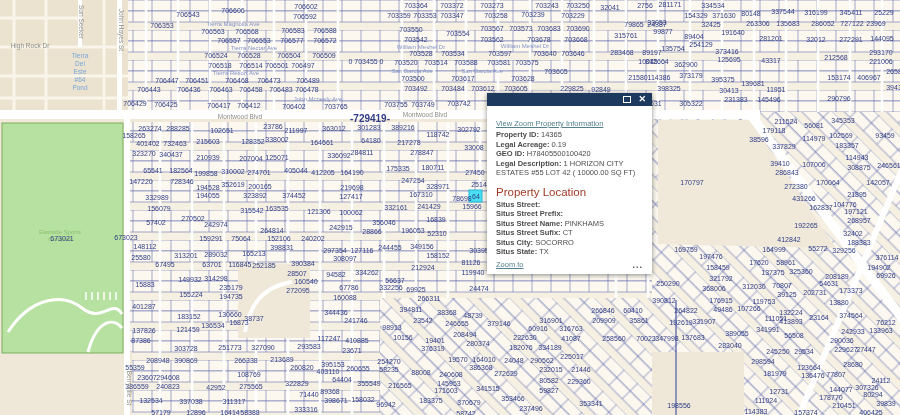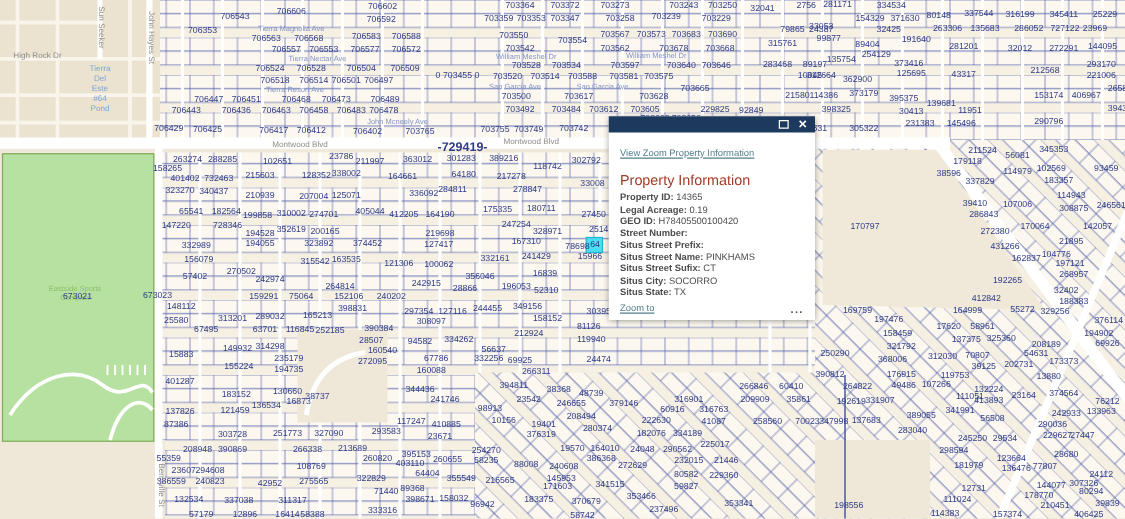--- a/index.html
+++ b/index.html
@@ -586,28 +586,29 @@
       <span class="slabel ave" style="left: 482px; top: 71px;">San Garcia Ave</span>
     </div>
 
   <div class="popup">
     <div class="popup-header">
       <span class="dock-icon"></span>
       <span class="close-icon">✕</span>
     </div>
     <div class="popup-body">
       <a class="popup-link">View Zoom Property Information</a>
-      <div class="sec-heading first">Property Information</div>
       <div>
           <div class="frow"><span class="flab">Property ID:</span><span class="fval"> 14365</span></div>
           <div class="frow"><span class="flab">Legal Acreage:</span><span class="fval"> 0.19</span></div>
           <div class="frow"><span class="flab">GEO ID:</span><span class="fval"> H78405500100420</span></div>
+          <div class="frow"><span class="flab">Legal Description:</span><span class="fval"> 1 HORIZON CITY ESTATES #55 LOT 42 ( 10000.00 SQ FT)</span></div>
         </div>
+      <div class="sec-heading">Property Location</div>
       <div>
-          <div class="frow"><span class="flab">Street Number:</span><span class="fval"> </span></div>
+          <div class="frow"><span class="flab">Situs Street:</span><span class="fval"> </span></div>
           <div class="frow"><span class="flab">Situs Street Prefix:</span><span class="fval"> </span></div>
           <div class="frow"><span class="flab">Situs Street Name:</span><span class="fval"> PINKHAMS</span></div>
           <div class="frow"><span class="flab">Situs Street Sufix:</span><span class="fval"> CT</span></div>
           <div class="frow"><span class="flab">Situs City:</span><span class="fval"> SOCORRO</span></div>
           <div class="frow"><span class="flab">Situs State:</span><span class="fval"> TX</span></div>
         </div>
       <div class="popup-footer">
         <a class="zoom-to">Zoom to</a>
         <span class="dots">...</span>
       </div>

